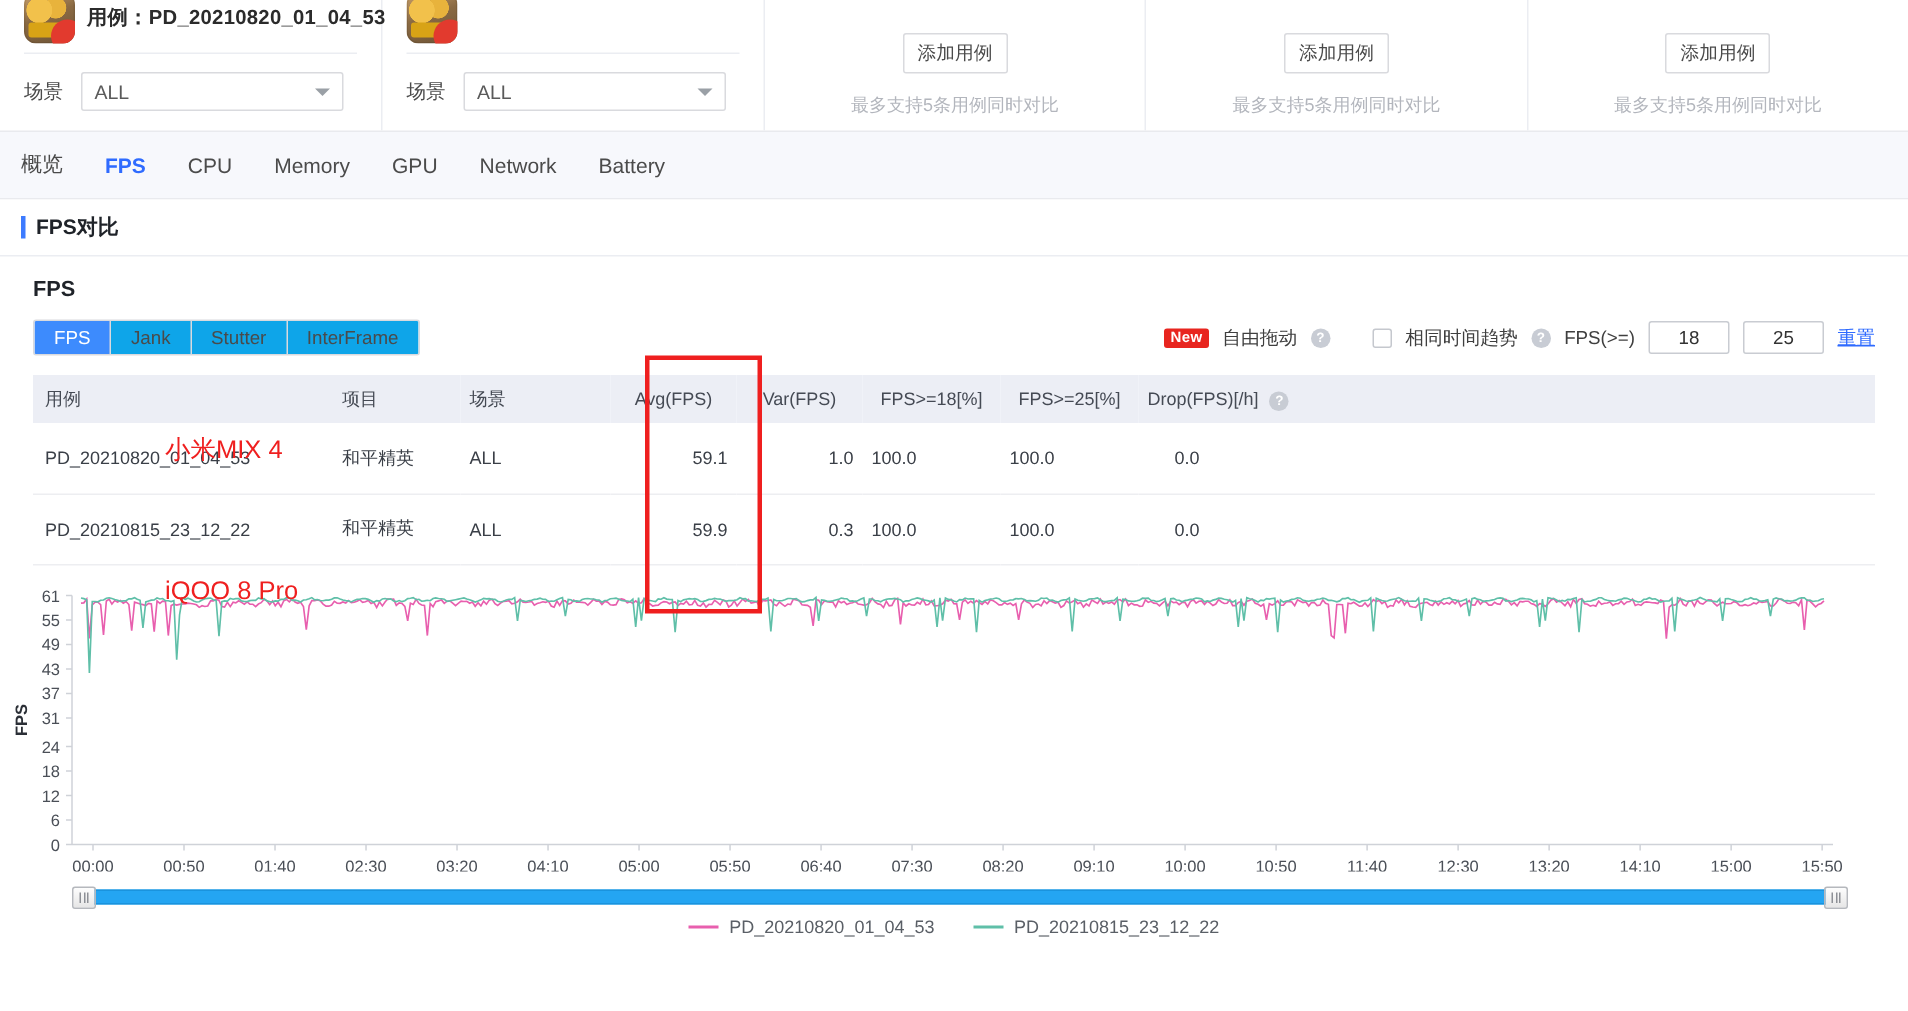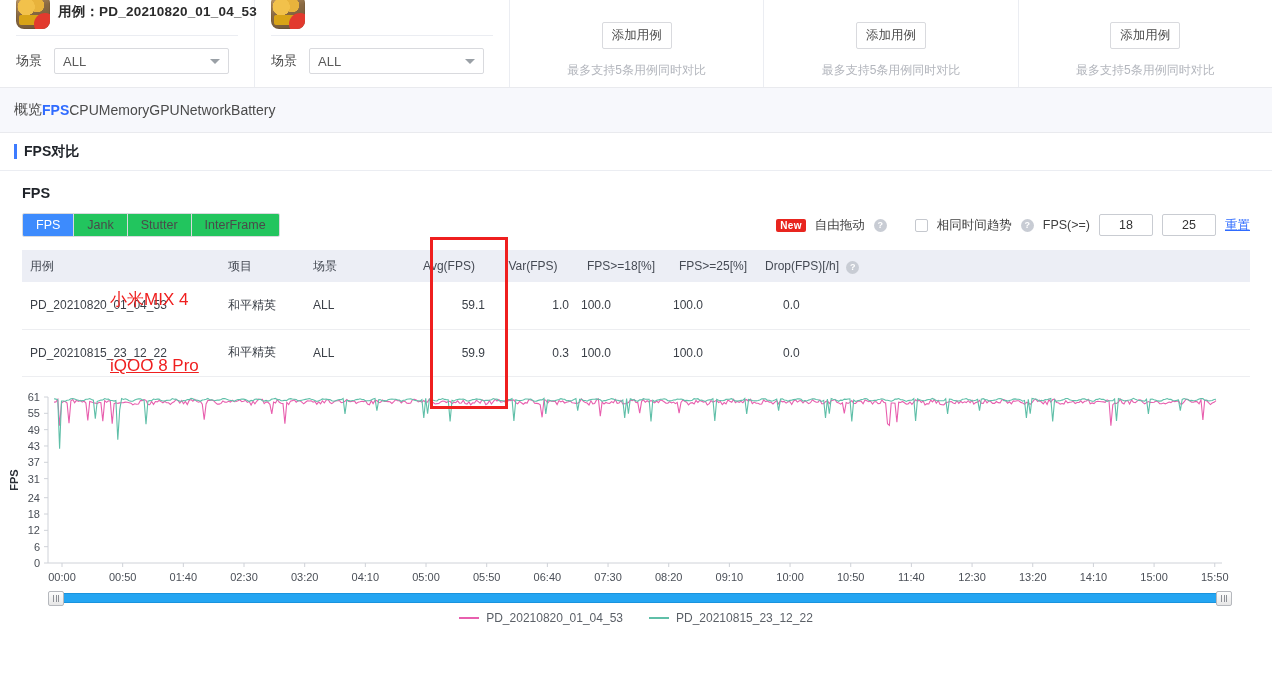--- a/index.html
+++ b/index.html
@@ -122,20 +122,21 @@
     text-align:right;
   }
 
   
   .nav-tabs{
     height:45px;
     background:#f7f8fc;
     display:flex;
     align-items:center;
     padding-left:14px;
+    gap:28px;
     border-bottom:1px solid #e9eaee;
   }
   .nav-tab{
     font-size:14px;
     color:#4b4b4b;
     cursor:pointer;
     white-space:nowrap;
   }
   .nav-tab.active{
     color:#2f6bff;
@@ -176,21 +177,21 @@
     border:1px solid #d9dade;
     border-radius:2px;
     overflow:hidden;
     height:24px;
   }
   .seg-item{
     padding:0 13px;
     display:flex;align-items:center;
     font-size:12.5px;
     color:#4a4a4a;
-    background:#22c55e;
+    background:#0ea5e9;
     border-right:1px solid #d9dade;
     cursor:pointer;
     white-space:nowrap;
   }
   .seg-item:last-child{ border-right:none; }
   .seg-item.active{
     background:#3d8bfd;
     color:#fff;
   }
   .ctrl-right{
@@ -279,21 +280,21 @@
     z-index:5;
   }
   .annot{
     position:absolute;
     color:#ef1f1f;
     font-size:17px;
     z-index:6;
     white-space:nowrap;
   }
   #annot-mix4{ left:110px; top:288px; }
-  #annot-iqoo{ left:110px; top:356px;text-decoration:underline; }
+  #annot-iqoo{ left:110px; top:384px; }
 
   
   .chart-wrap{
     position:relative;
     margin-top:8px;
     height:200px;
   }
   .chart-svg{ display:block; }
   .legend{
     display:flex;justify-content:center;align-items:center;

